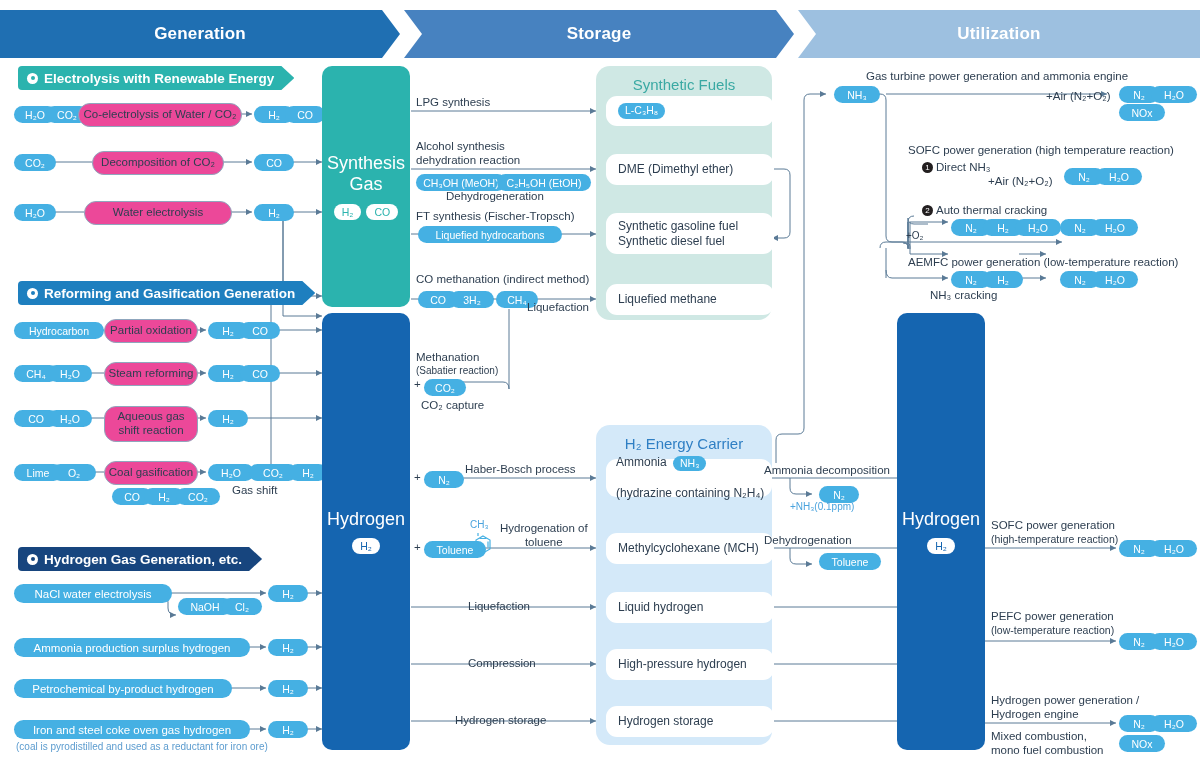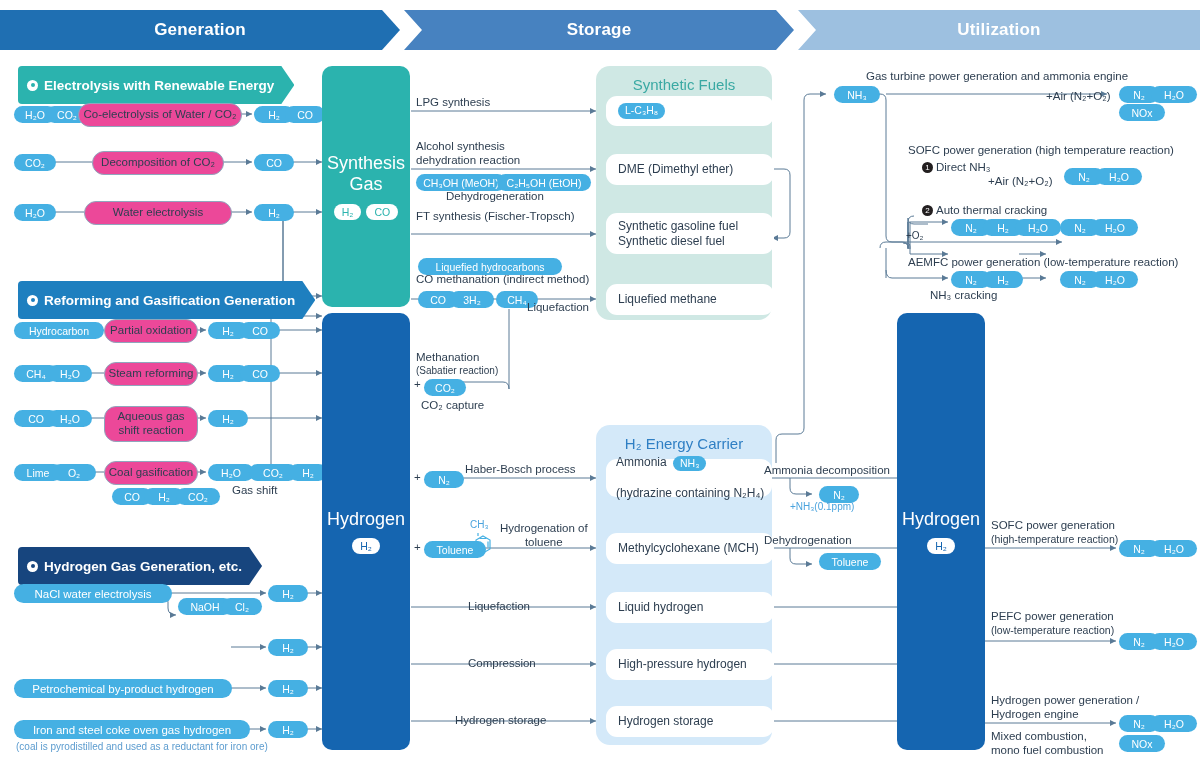--- a/index.html
+++ b/index.html
@@ -1,31 +1,31 @@
 <!DOCTYPE html>
 <html><head>
 <meta charset="utf-8">
 <style>
   html,body{margin:0;padding:0;background:#fff;}
   body{font-family:"Liberation Sans","DejaVu Sans",sans-serif;}
   #page{position:relative;width:1200px;height:765px;overflow:hidden;background:#ffffff;}
   svg.wires{position:absolute;left:0;top:0;width:1200px;height:765px;pointer-events:none;}
 
   
-  .banner{position:absolute;top:10px;height:40px;display:flex;align-items:center;justify-content:center;
+  .banner{position:absolute;top:10px;height:48px;display:flex;align-items:center;justify-content:center;
           color:#fff;font-weight:bold;font-size:17px;letter-spacing:.2px;}
   .b1{left:0;width:400px;background:#1f6fb2;
       clip-path:polygon(0 0, 382px 0, 400px 50%, 382px 100%, 0 100%);}
   .b2{left:404px;width:390px;background:#4782c0;
       clip-path:polygon(0 0, 372px 0, 390px 50%, 372px 100%, 0 100%, 18px 50%);}
   .b3{left:798px;width:402px;background:#9dc0e0;
       clip-path:polygon(0 0, 402px 0, 402px 100%, 0 100%, 18px 50%);}
 
   
-  .sectag{position:absolute;height:38px;display:flex;align-items:center;color:#fff;
+  .sectag{position:absolute;height:24px;display:flex;align-items:center;color:#fff;
           font-size:13.5px;font-weight:600;padding-left:9px;padding-right:20px;border-radius:4px 0 0 4px;}
   .sectag.teal{background:#2bb3ae;clip-path:polygon(0 0,calc(100% - 13px) 0,100% 50%,calc(100% - 13px) 100%,0 100%);}
   .sectag.mid{background:#1e7fbf;clip-path:polygon(0 0,calc(100% - 13px) 0,100% 50%,calc(100% - 13px) 100%,0 100%);}
   .sectag.navy{background:#17457e;clip-path:polygon(0 0,calc(100% - 13px) 0,100% 50%,calc(100% - 13px) 100%,0 100%);}
   .dotmark{width:11px;height:11px;border-radius:50%;background:#fff;margin-right:6px;
            display:inline-block;position:relative;flex:0 0 auto;}
   .dotmark::after{content:"";position:absolute;left:3.5px;top:3.5px;width:4px;height:4px;border-radius:50%;background:#2bb3ae;}
   .mid .dotmark::after{background:#1e7fbf;} .navy .dotmark::after{background:#17457e;}
 
   
@@ -248,20 +248,21 @@
   <div class="pill" style="left:208px;top:464px;width:32px;">H₂O</div>
   <div class="pill" style="left:249px;top:464px;width:34px;">CO₂</div>
   <div class="pill" style="left:289px;top:464px;width:24px;">H₂</div>
   <div class="lbl" style="left:232px;top:483px;">Gas shift</div>
 
   <div class="pill lg" style="left:14px;top:584px;width:138px;">NaCl water electrolysis</div>
   <div class="pill" style="left:178px;top:598px;width:40px;">NaOH</div>
   <div class="pill" style="left:222px;top:598px;width:26px;">Cl₂</div>
   <div class="pill" style="left:268px;top:585px;width:26px;">H₂</div>
 
+  <div class="pill lg" style="left:14px;top:638px;width:216px;">Ammonia production surplus hydrogen</div>
   <div class="pill" style="left:268px;top:639px;width:26px;">H₂</div>
 
   <div class="pill lg" style="left:14px;top:679px;width:198px;">Petrochemical by-product hydrogen</div>
   <div class="pill" style="left:268px;top:680px;width:26px;">H₂</div>
 
   <div class="pill lg" style="left:14px;top:720px;width:216px;">Iron and steel coke oven gas hydrogen</div>
   <div class="pill" style="left:268px;top:721px;width:26px;">H₂</div>
   <div class="lbl sm grayblue" style="left:16px;top:741px;">(coal is pyrodistilled and used as a reductant for iron ore)</div>
 
   <div class="colblock teal-bg" style="left:322px;top:66px;width:88px;height:241px;">
@@ -307,21 +308,21 @@
   <div class="lbl" style="left:416px;top:95px;">LPG synthesis</div>
   <div class="lbl" style="left:416px;top:139px;">
     <span>Alcohol synthesis</span><br>
     <span>dehydration reaction</span>
   </div>
   <div class="pill" style="left:416px;top:174px;width:76px;">CH₃OH (MeOH)</div>
   <div class="pill" style="left:497px;top:174px;width:80px;">C₂H₅OH (EtOH)</div>
   <div class="lbl" style="left:446px;top:189px;">Dehydrogeneration</div>
 
   <div class="lbl" style="left:416px;top:209px;">FT synthesis (Fischer-Tropsch)</div>
-  <div class="pill" style="left:418px;top:226px;width:130px;margin-top:32px;">Liquefied hydrocarbons</div>
+  <div class="pill" style="left:418px;top:226px;width:130px;">Liquefied hydrocarbons</div>
 
   <div class="lbl" style="left:416px;top:272px;">CO methanation (indirect method)</div>
   <div class="pill" style="left:418px;top:291px;width:26px;">CO</div>
   <div class="pill" style="left:450px;top:291px;width:30px;">3H₂</div>
   <div class="pill" style="left:496px;top:291px;width:28px;">CH₄</div>
   <div class="lbl" style="left:527px;top:300px;">Liquefaction</div>
 
   <div class="lbl" style="left:416px;top:350px;">Methanation</div>
   <div class="lbl sm" style="left:416px;top:365px;">(Sabatier reaction)</div>
   <div class="lbl" style="left:414px;top:377px;">+</div>

